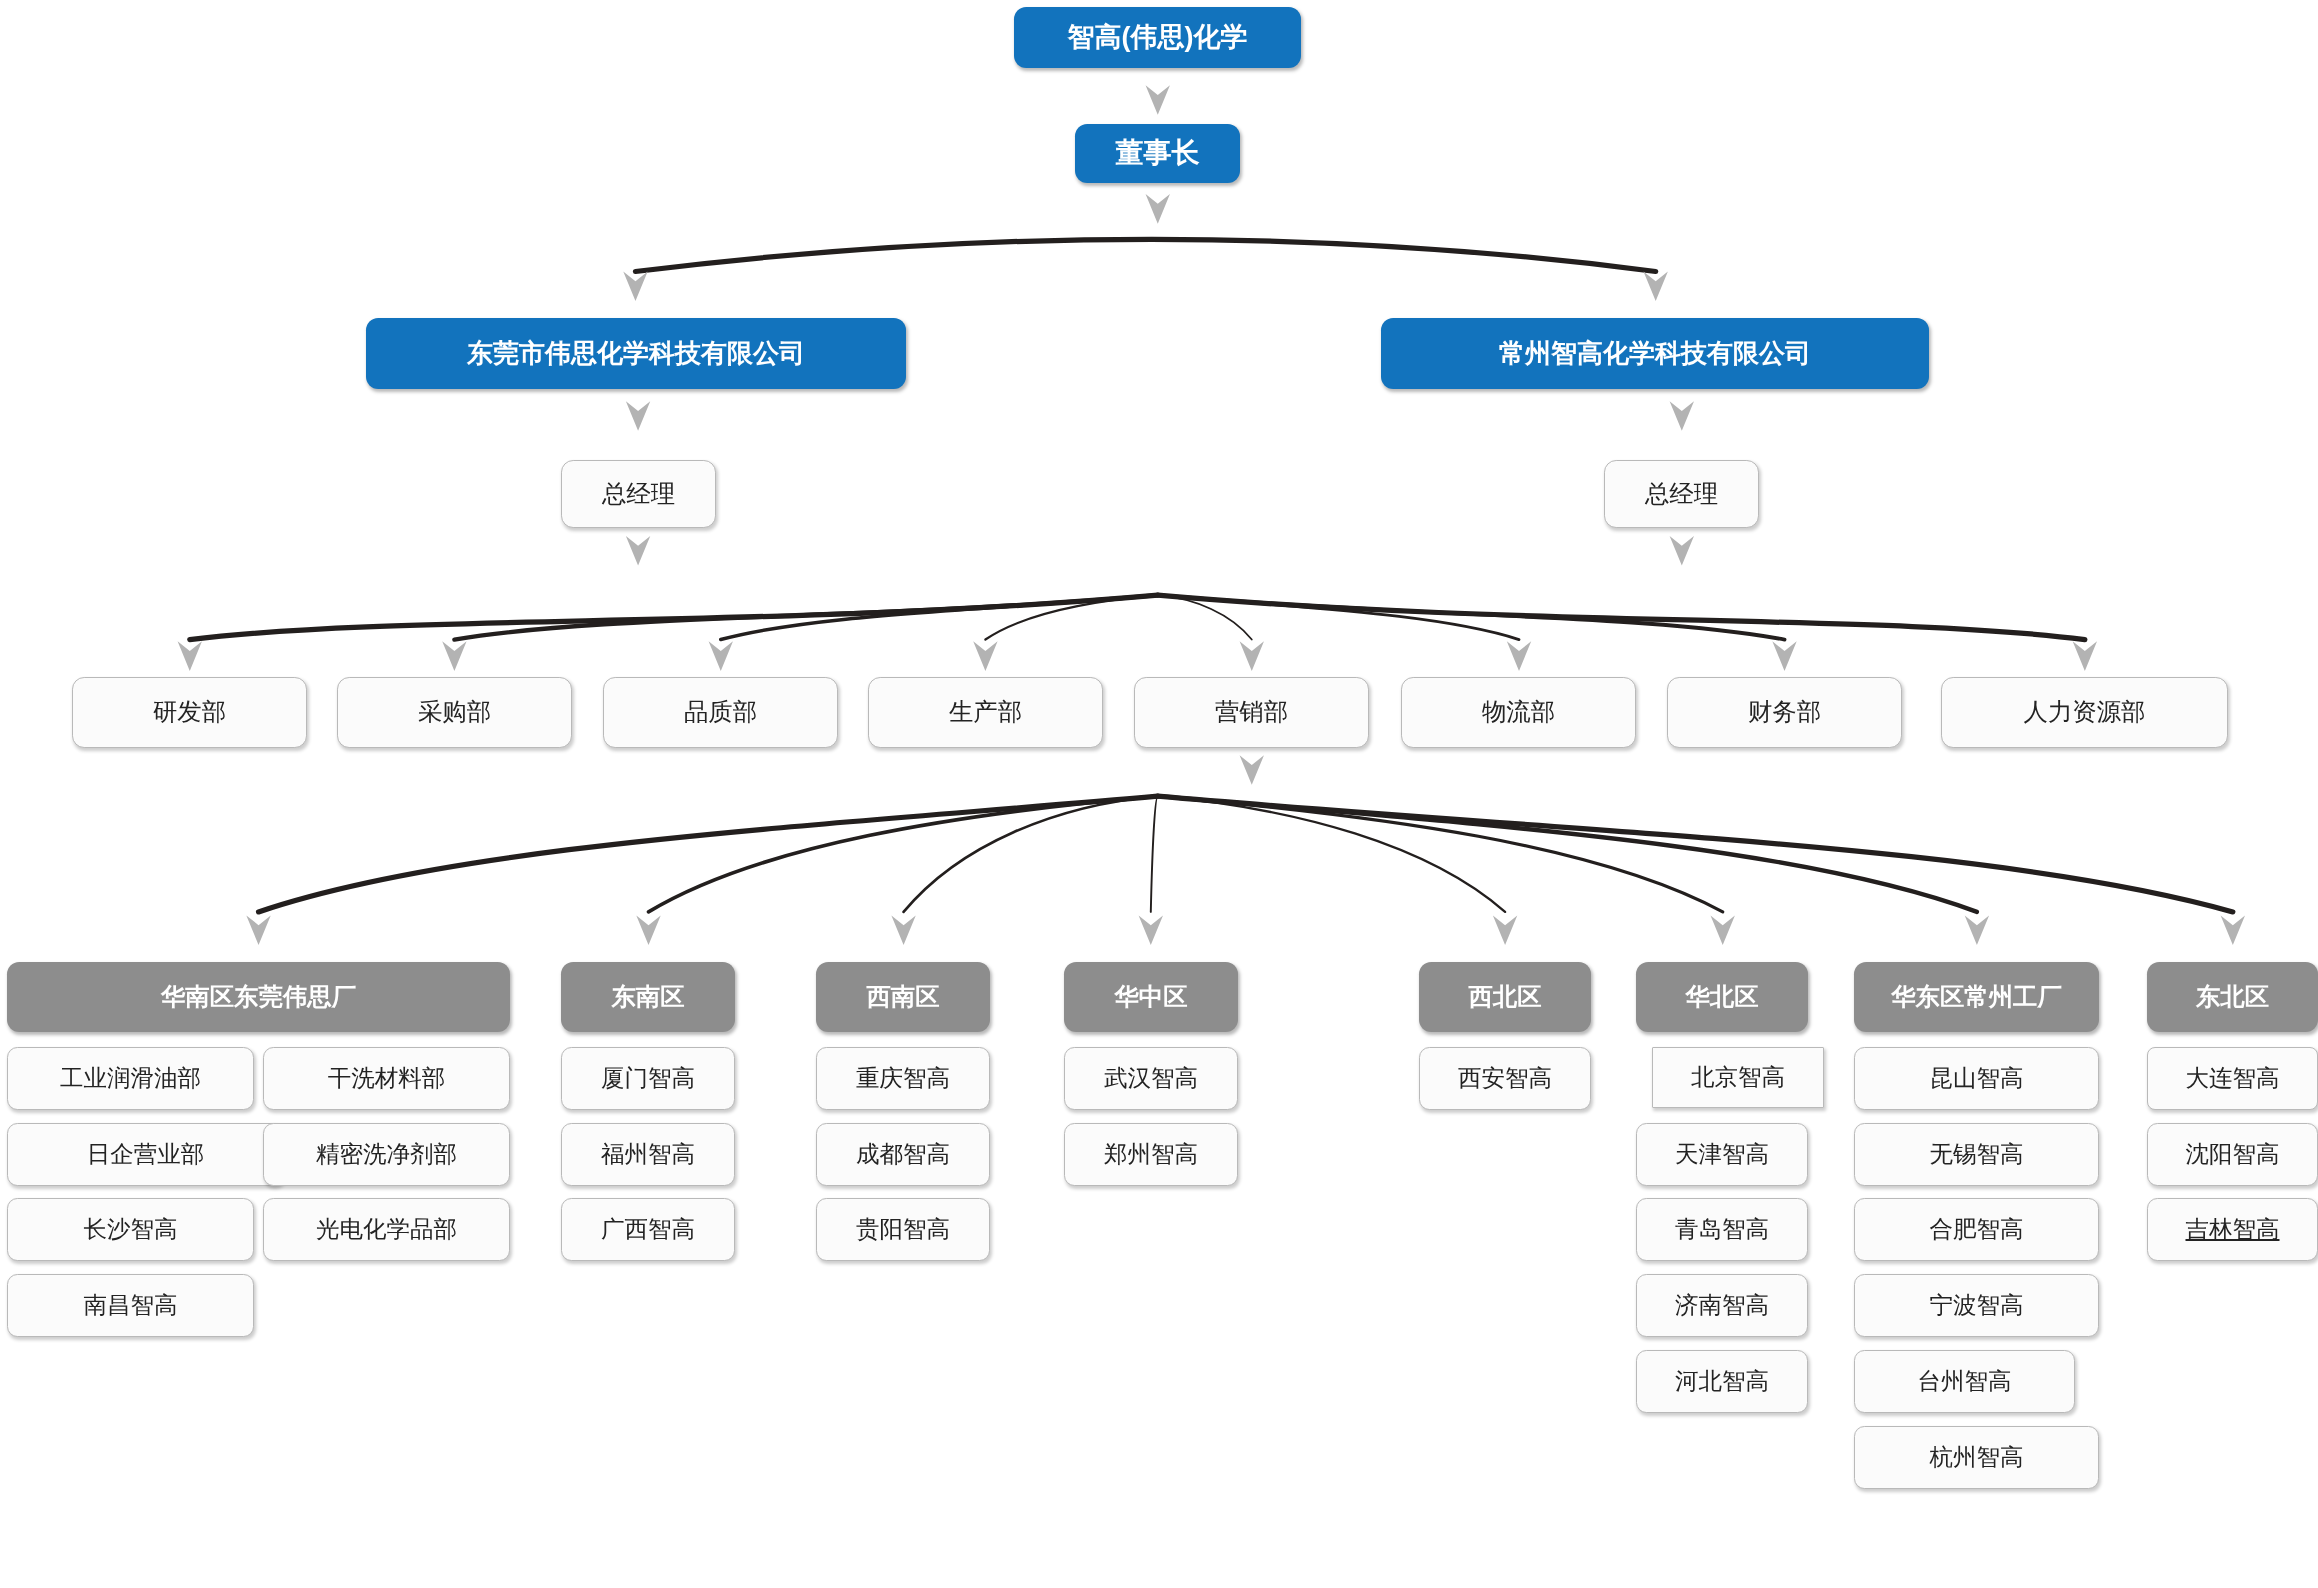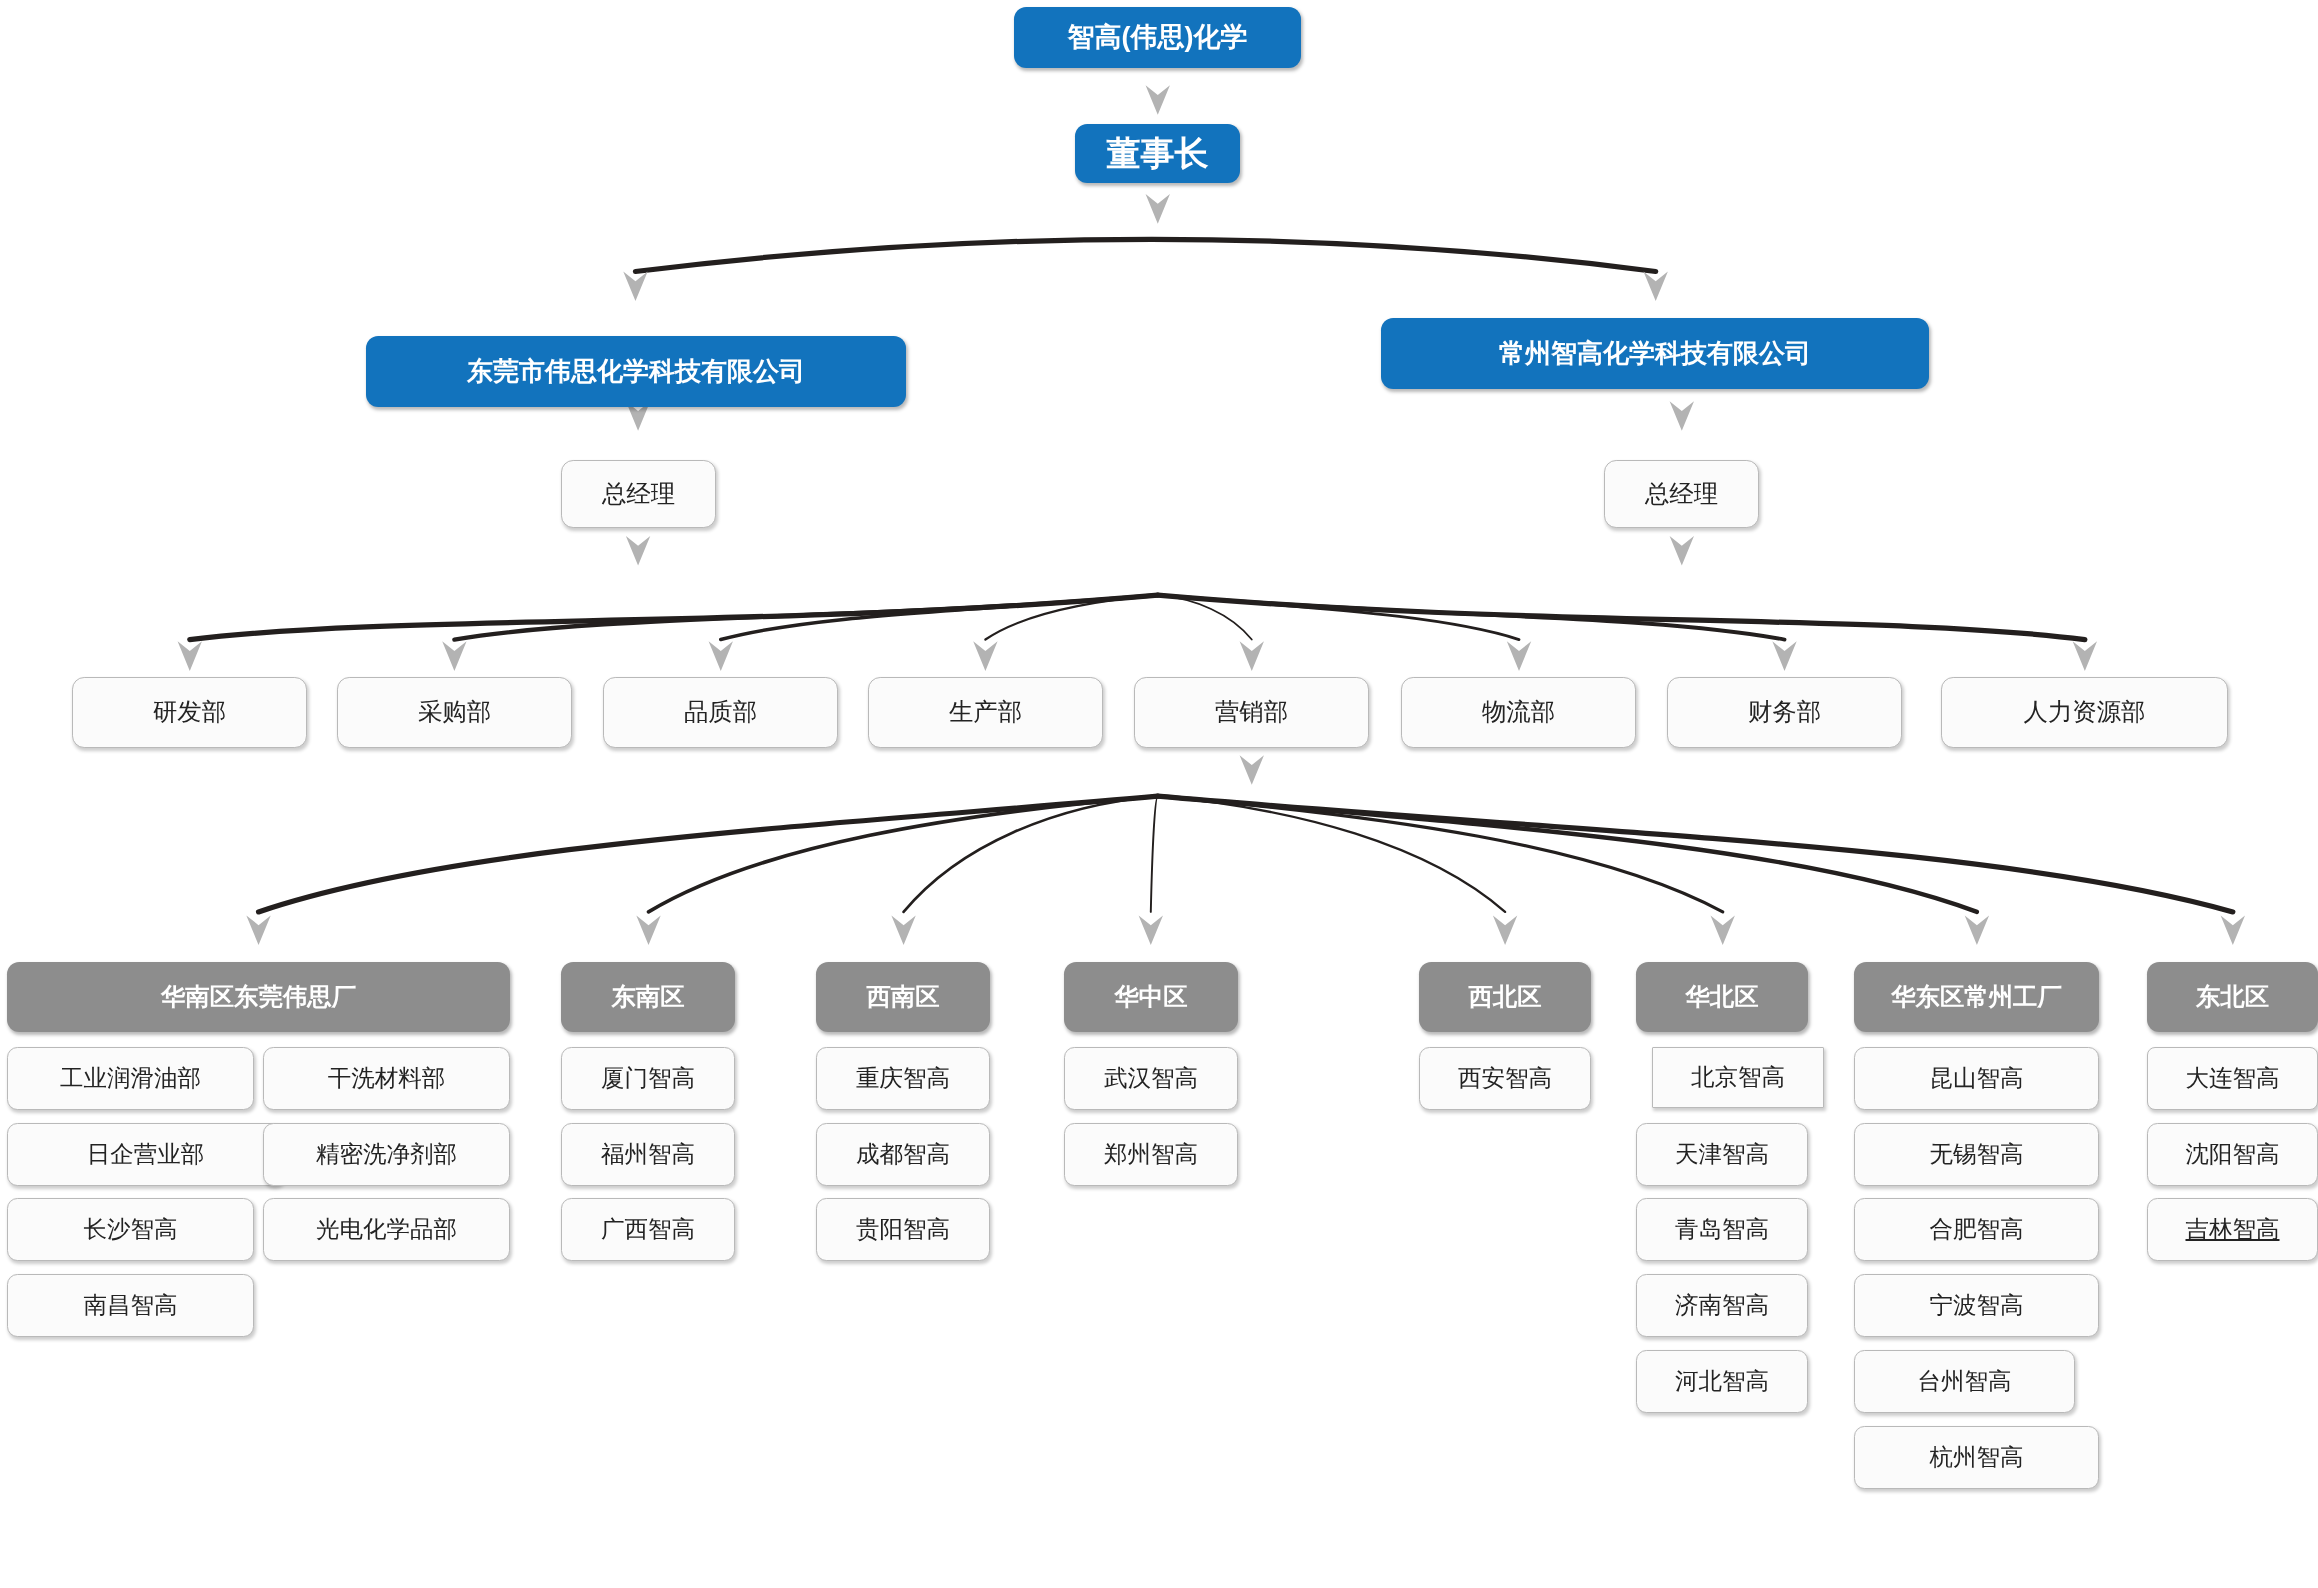--- a/index.html
+++ b/index.html
@@ -50,21 +50,21 @@
   }
   
   .node.white{
     background:#fbfbfb;
     color:#232323;
     font-weight:normal;
     border:1.4px solid #b9b9b9;
     box-shadow:1.7px 2.6px 3.5px rgba(0,0,0,0.20);
   }
   .n-root      {font-size:27px;}
-  .n-chair     {font-size:34px;}
+  .n-chair     {font-size:28px;}
   .n-company   {font-size:26px;}
   .n-gm        {font-size:24.4px;}
   .n-dept      {font-size:24.4px;}
   .n-region    {font-size:24.4px;}
   .n-leaf      {font-size:23.5px;}
 </style>
 </head>
 <body>
 
 <div id="stage">
@@ -114,21 +114,21 @@
       <path d="M 2551 1052 L 2565 1063.22 L 2579 1052 L 2565 1086 Z" fill="#b3b3b3"></path>
     </svg>
 
   <div id="nodes">
       <div class="node blue n-root" style="left: 1014px; top: 7px; width: 287px; height: 61px;">
         <span>智高(伟思)化学</span>
       </div>
       <div class="node blue n-chair" style="left: 1075px; top: 124px; width: 165px; height: 59px;">
         <span>董事长</span>
       </div>
-      <div class="node blue n-company" style="left: 366px; top: 336px; width: 540px; height: 71px;">
+      <div class="node blue n-company" style="left: 366px; top: 318px; width: 540px; height: 71px;">
         <span>东莞市伟思化学科技有限公司</span>
       </div>
       <div class="node white n-gm" style="left: 561px; top: 460px; width: 155px; height: 68px;">
         <span>总经理</span>
       </div>
       <div class="node blue n-company" style="left: 1381px; top: 318px; width: 548px; height: 71px;">
         <span>常州智高化学科技有限公司</span>
       </div>
       <div class="node white n-gm" style="left: 1604px; top: 460px; width: 155px; height: 68px;">
         <span>总经理</span>

